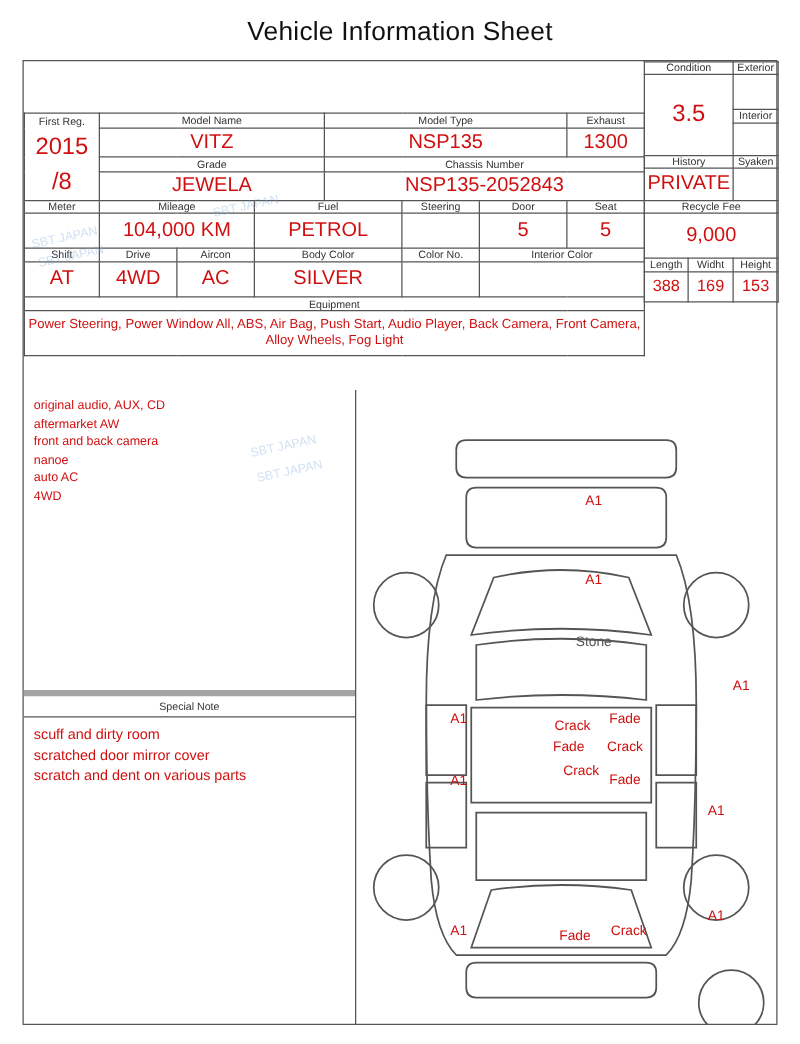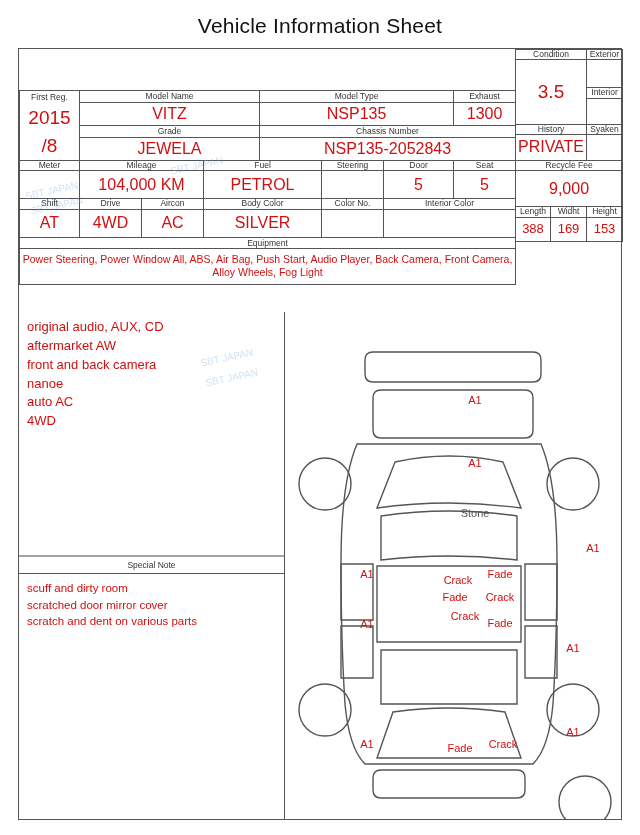--- a/index.html
+++ b/index.html
@@ -104,26 +104,26 @@
   }
   .section-head {
     font-size: 8.5px;
     text-align: center;
     padding: 3px 0 3px 0;
     border-bottom: 1px solid #555;
     color: #333;
   }
   .comment-body {
     color: #d01010;
-    font-size: 13px;
+    font-size: 10px;
     line-height: 1.45;
     padding: 6px 6px 6px 8px;
     height: 245px;
     box-sizing: border-box;
-    border-bottom: 2px solid #a3a3a3;
+    border-bottom: 5px solid #a3a3a3;
     white-space: pre-line;
   }
   .special-body {
     color: #d01010;
     font-size: 11.5px;
     line-height: 1.45;
     padding: 6px 6px 6px 8px;
     white-space: pre-line;
   }
 

